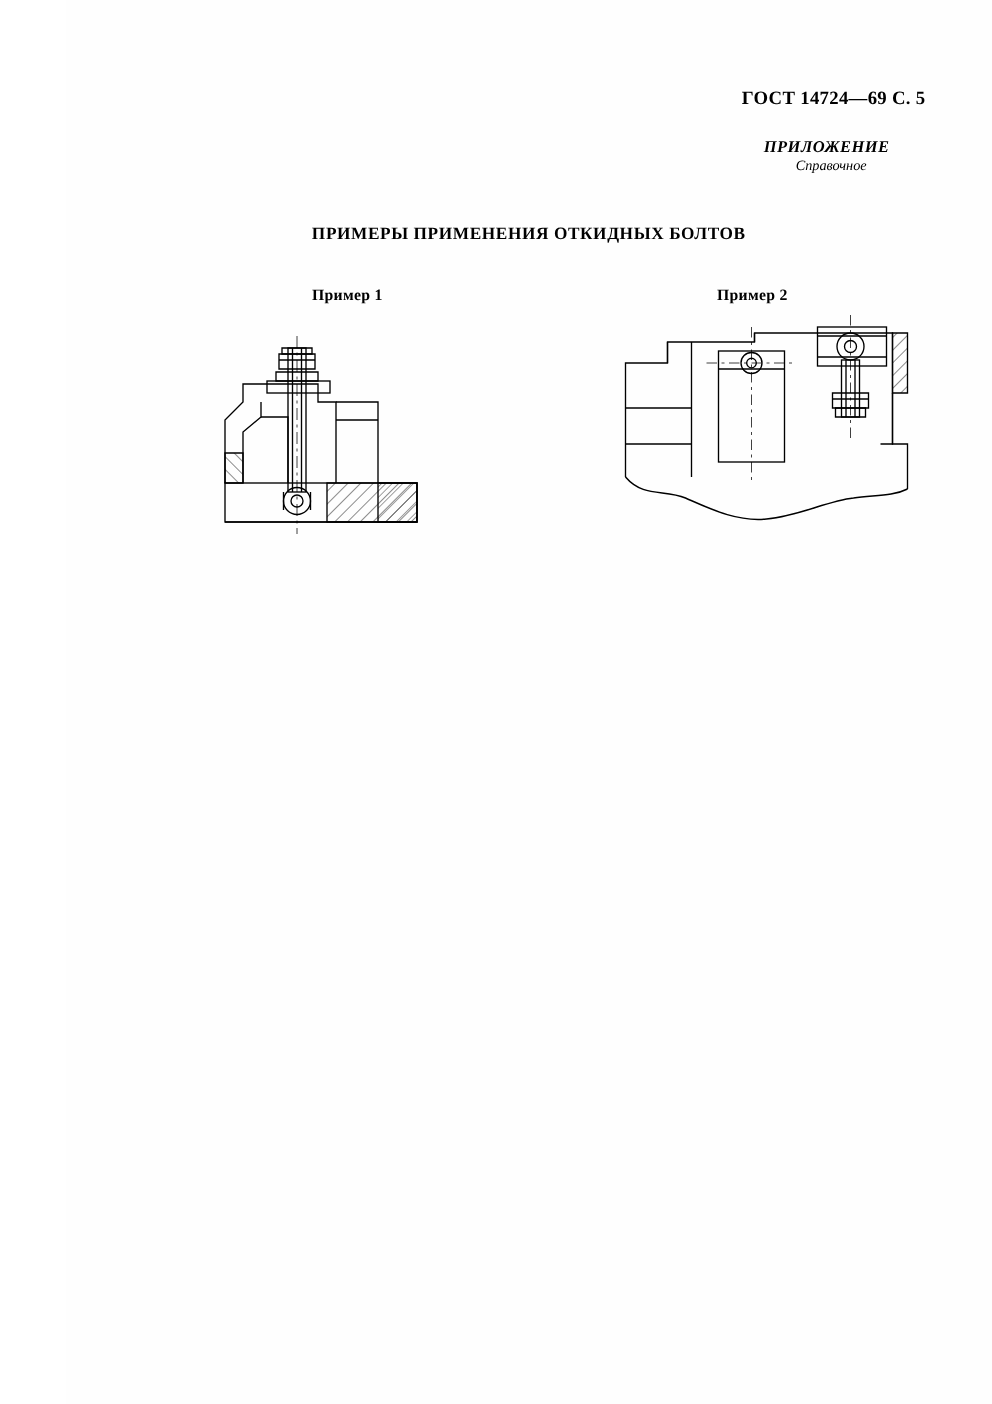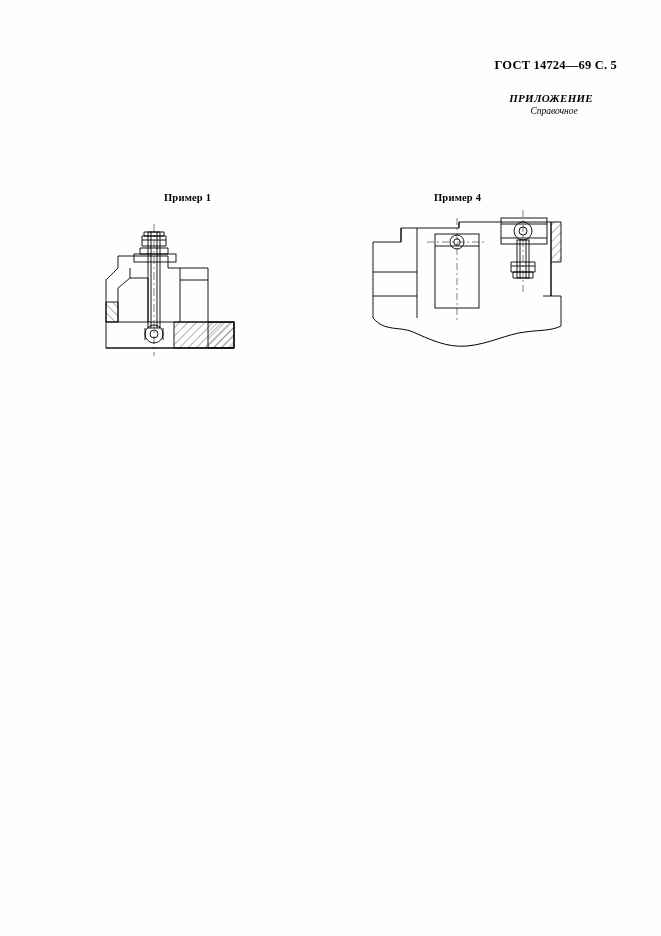--- a/index.html
+++ b/index.html
@@ -12,20 +12,21 @@
     height: 936px;
     position: relative;
     font-family: "Liberation Serif", serif;
     color: #000000;
     overflow: hidden;
   }
   .page {
     position: absolute;
     inset: 0;
     background: #fefefe;
+    margin-left: 44px;
   }
   .header-line {
     position: absolute;
     top: 58px;
     right: 44px;
     font-size: 12.5px;
     font-weight: bold;
     letter-spacing: 0.2px;
     white-space: nowrap;
   }
@@ -77,24 +78,25 @@
 
 <div class="page">
 
   <div class="header-line">ГОСТ 14724—69 С. 5</div>
 
   <div class="annex-block">
     <div class="annex-title">ПРИЛОЖЕНИЕ</div>
     <div class="annex-sub">Справочное</div>
   </div>
 
+  <div class="main-title">ПРИМЕРЫ ПРИМЕНЕНИЯ ОТКИДНЫХ БОЛТОВ</div>
 
   <div class="fig-caption cap1">Пример 1</div>
 
-  <div class="fig-caption cap2">Пример 4</div>
+  <div class="fig-caption cap2">Пример 2</div>
 
   <div class="drawing d1">
     <svg width="180" height="160" viewBox="0 0 180 160">
       <defs>
         <pattern id="hatchR" width="6" height="6" patternUnits="userSpaceOnUse" patternTransform="rotate(45)">
           <line x1="0" y1="0" x2="0" y2="6" stroke="#000" stroke-width="0.6"></line>
         </pattern>
         <pattern id="hatchL" width="6" height="6" patternUnits="userSpaceOnUse" patternTransform="rotate(-45)">
           <line x1="0" y1="0" x2="0" y2="6" stroke="#000" stroke-width="0.6"></line>
         </pattern>

